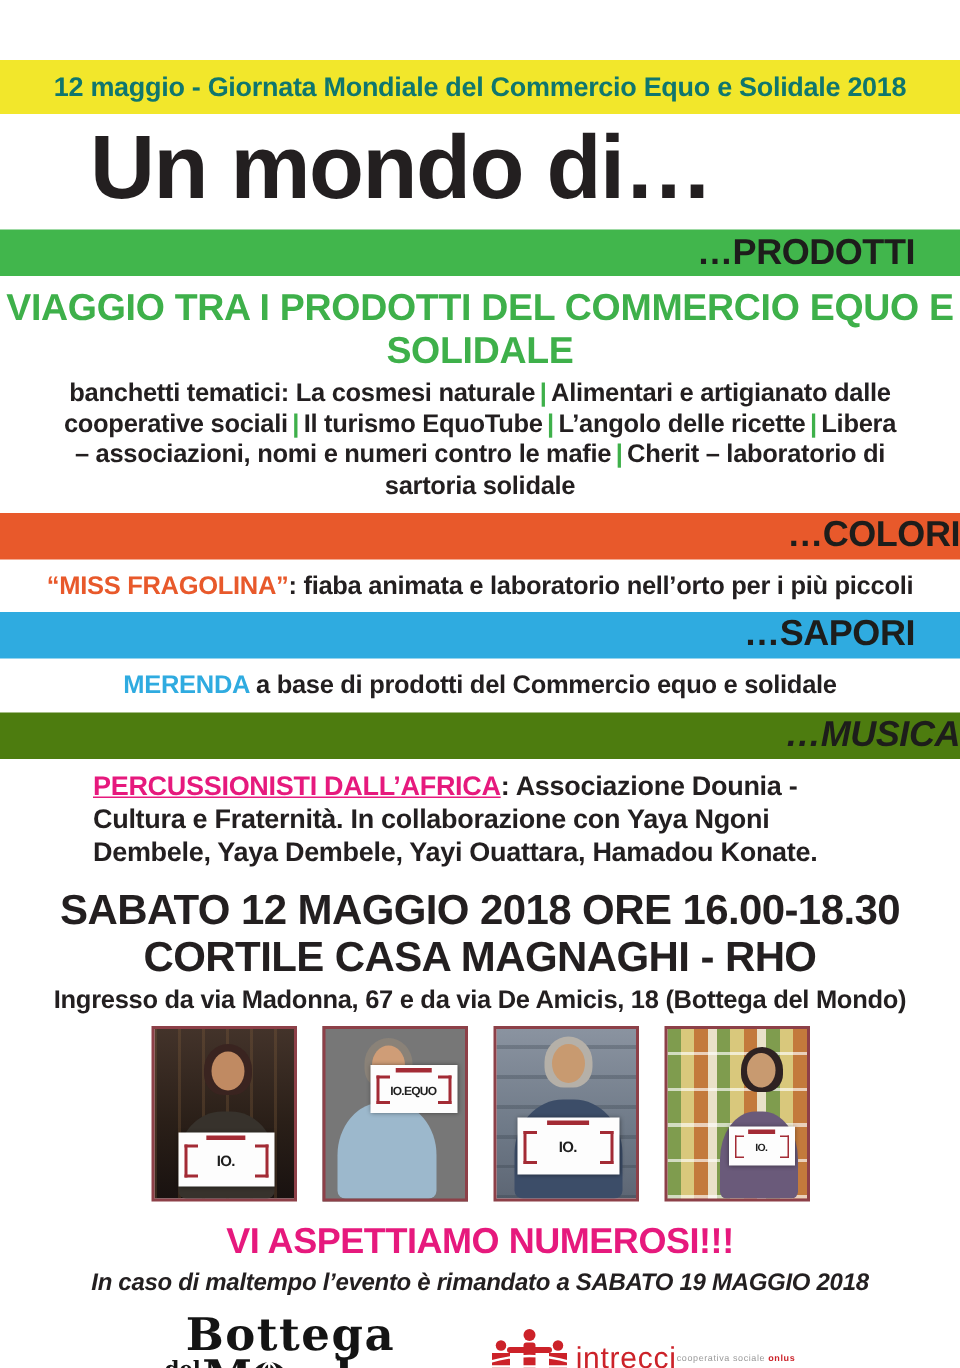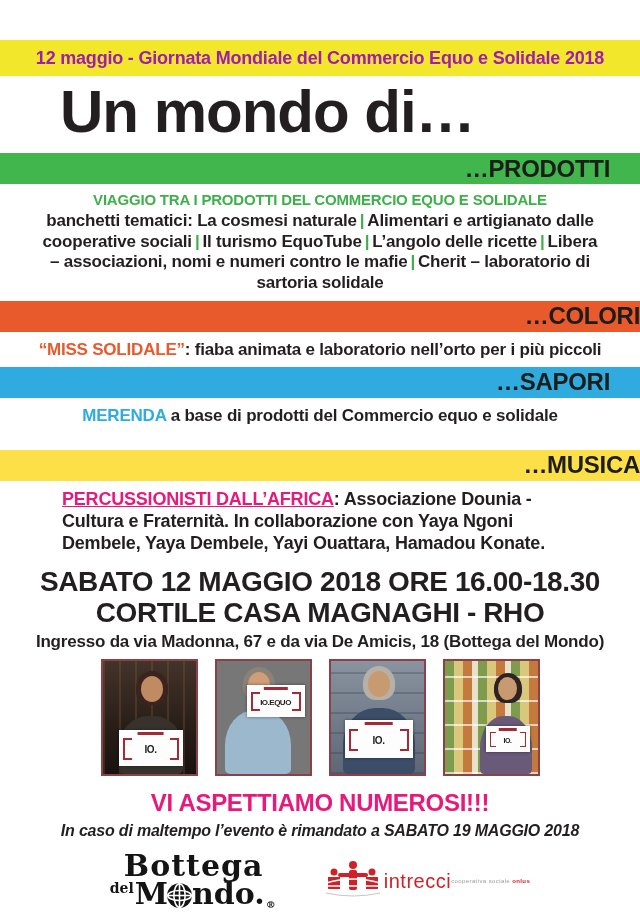--- a/index.html
+++ b/index.html
@@ -6,42 +6,42 @@
   html,body { background:#ffffff; }
   .poster {
     position:relative; width:640px; height:912px; margin:0 auto;
     background:#ffffff; overflow:hidden;
     font-family:"Liberation Sans", sans-serif; color:#231f20;
   }
   
   .top-banner {
     margin-top:40px; height:36px; background:#f2e72b;
     display:flex; align-items:center; justify-content:center;
-    font-weight:bold; font-size:18px; letter-spacing:-0.2px; color:#a21caf;
+    font-weight:bold; font-size:18px; letter-spacing:-0.2px; color:#0f766e;
   }
   
   .main-title {
     margin:4px 0 0 60px; font-size:60px; font-weight:bold;
     letter-spacing:-1px; color:#231f20; line-height:1.05;
   }
   
   .bar {
     height:31px; display:flex; align-items:center;
     font-size:24px; font-weight:bold; color:#1d1d1b; letter-spacing:-0.3px;
   }
   .bar-right { justify-content:flex-end; padding-right:30px; }
   .bar-left  { justify-content:flex-end; padding-left:94px; }
   .bar-green   { background:#41b64c; margin-top:10px; }
   .bar-orange  { background:#e8592b; margin-top:7px; }
   .bar-blue    { background:#2fabe0; margin-top:7px; }
-  .bar-magenta { background:#fde047; margin-top:24px; }
+  .bar-magenta { background:#4d7c0f; margin-top:8px;font-style:italic; }
   
   .green-heading {
     margin-top:7px; text-align:center; font-weight:bold;
-    font-size:15px; color:#3eb04a; letter-spacing:-0.2px;
+    font-size:25px; color:#3eb04a; letter-spacing:-0.2px;
   }
   .body-center {
     margin:3px 42px 0; text-align:center; font-weight:bold;
     font-size:17px; line-height:1.22; letter-spacing:-0.2px; color:#231f20;
   }
   .sep { color:#3eb04a; font-weight:bold; margin:0 3px; }
   .line-center {
     margin:8px 26px 0; text-align:center; font-weight:bold;
     font-size:17px; letter-spacing:-0.2px; color:#231f20;
   }
@@ -153,21 +153,21 @@
 
   <div class="bar bar-green bar-right">
     <span>…PRODOTTI</span>
   </div>
   <div class="green-heading">VIAGGIO TRA I PRODOTTI DEL COMMERCIO EQUO E SOLIDALE</div>
   <p class="body-center"><span>banchetti tematici: La cosmesi naturale</span><span class="sep">|</span><span>Alimentari e artigianato dalle cooperative sociali</span><span class="sep">|</span><span>Il turismo EquoTube</span><span class="sep">|</span><span>L’angolo delle ricette</span><span class="sep">|</span><span>Libera – associazioni, nomi e numeri contro le mafie</span><span class="sep">|</span><span>Cherit – laboratorio di sartoria solidale</span></p>
 
   <div class="bar bar-orange bar-left">
     <span>…COLORI</span>
   </div>
-  <p class="line-center"><span class="hl-orange">“MISS SOLIDALE”</span><span>: fiaba animata e laboratorio nell’orto per i più piccoli</span></p>
+  <p class="line-center"><span class="hl-orange">“MISS FRAGOLINA”</span><span>: fiaba animata e laboratorio nell’orto per i più piccoli</span></p>
 
   <div class="bar bar-blue bar-right">
     <span>…SAPORI</span>
   </div>
   <p class="line-center"><span class="hl-blue">MERENDA</span><span> a base di prodotti del Commercio equo e solidale</span></p>
 
   <div class="bar bar-magenta bar-left">
     <span>…MUSICA</span>
   </div>
   <p class="para-left"><span class="hl-magenta">PERCUSSIONISTI DALL’AFRICA</span><span>: Associazione Dounia - Cultura e Fraternità. In collaborazione con Yaya Ngoni Dembele, Yaya Dembele, Yayi Ouattara, Hamadou Konate.</span></p>

